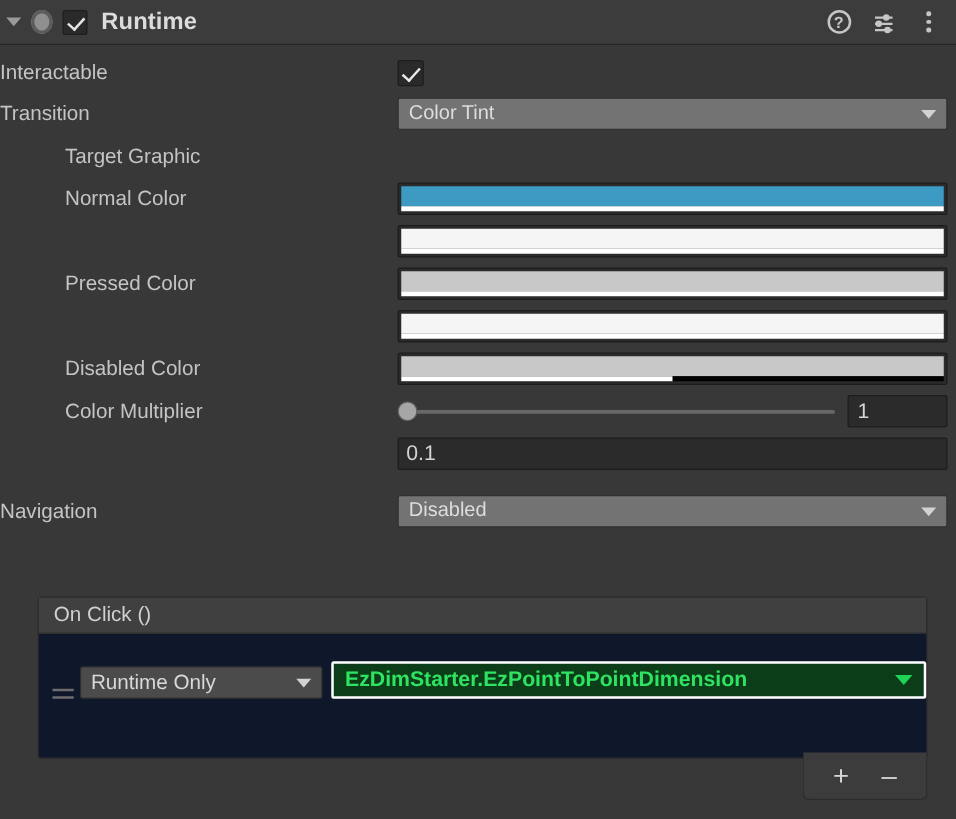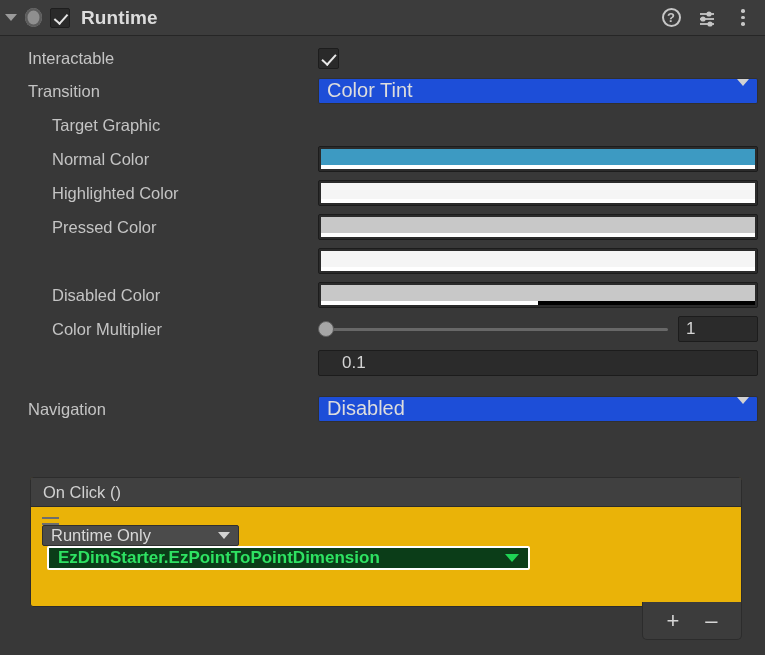--- a/index.html
+++ b/index.html
@@ -62,43 +62,43 @@
   .kebab i { display: block; width: 3.5px; height: 3.5px; border-radius: 50%; background: #c6c6c6; }
 
   
   .row {
     position: absolute; left: 0; width: 765px; height: 26px;
     display: flex; align-items: center;
   }
   .lbl {
     color: #c4c4c4; font-size: 16.5px; white-space: nowrap;
   }
-  .lbl.lv0 { padding-left: 28px; }
+  .lbl.lv0 { }
   .lbl.lv1 { padding-left: 52px; }
 
   .field { position: absolute; left: 318px; }
 
   
   .cb {
     width: 21px; height: 21px; background: #2a2a2a;
     border: 1px solid #1d1d1d; border-radius: 2px; position: relative;
   }
   .cb::after {
     content: ""; position: absolute; left: 6px; top: 2px;
     width: 6px; height: 12px;
     border: solid #e8e8e8; border-width: 0 2.6px 2.6px 0;
     transform: rotate(42deg);
   }
 
   
   .popup {
-    width: 440px; height: 26px; background: #1d4ed8;
+    width: 440px; height: 26px; background: #737373;
     border: 1px solid #303030; border-radius: 2px;
-    display: flex; padding: 0 8px;
-    color: #dddddd; font-size: 20px;
+    display: flex; align-items: center; padding: 0 8px;
+    color: #dddddd; font-size: 16px;
   }
   .popup .caret {
     margin-left: auto;
     width: 0; height: 0;
     border-left: 6px solid transparent; border-right: 6px solid transparent;
     border-top: 7px solid #d2d2d2;
   }
 
   
   .objfield {
@@ -147,36 +147,36 @@
     background: #a6a6a6; border: 1px solid #5e5e5e;
   }
   .numbox {
     position: absolute; left: 360px; top: 0; width: 80px; height: 26px;
     background: #2b2b2b; border: 1px solid #1c1c1c; border-radius: 2px;
     display: flex; align-items: center; padding-left: 7px;
     color: #d4d4d4; font-size: 17px;
   }
   .textbox {
     width: 440px; height: 26px; background: #2b2b2b; border: 1px solid #1c1c1c;
-    border-radius: 2px; display: flex; align-items: center; padding-left: 23px;
+    border-radius: 2px; display: flex; align-items: center; padding-left: 6px;
     color: #d4d4d4; font-size: 17px;
   }
 
   
   .evt-panel {
     position: absolute; left: 30px; top: 477px; width: 712px; height: 130px;
-    background: #eab308; border: 1px solid #2c2c2c; border-radius: 3px;
+    background: #0f172a; border: 1px solid #2c2c2c; border-radius: 3px;
   }
   .evt-header {
     height: 29px; border-bottom: 1px solid #2c2c2c;
     display: flex; align-items: center; padding-left: 12px;
     color: #d0d0d0; font-size: 16.5px; background: #404040;
   }
   .evt-body { padding: 10px 0 0 0; position: relative; }
-  .evt-row { display: flex; align-items: flex-start; height: 42px; padding-left: 9px; flex-direction: column; }
+  .evt-row { display: flex; align-items: flex-end; height: 42px; padding-left: 9px; }
   .drag-handle { width: 22px; display: flex; flex-direction: column; gap: 4px; padding-left: 2px; }
   .drag-handle i { display: block; width: 17px; height: 2px; background: #6d6d6d; }
   .rt-popup {
     width: 197px; height: 26px; background: #4b4b4b; border: 1px solid #303030;
     border-radius: 2px; display: flex; align-items: center; padding: 0 8px;
     color: #d8d8d8; font-size: 16.5px; margin-left: 2px;
   }
   .rt-popup .caret {
     margin-left: auto; width: 0; height: 0;
     border-left: 6px solid transparent; border-right: 6px solid transparent;
@@ -294,21 +294,20 @@
           <i class="alpha">
             <i style="width:100%"></i>
           </i>
         </span>
     </div>
 
   </div>
 </div>
 
 <div class="row" style="top:180px">
-  <span class="lbl lv1">Highlighted Color</span>
   <div class="field">
     <div class="colorfield">
       <span class="sw">
           <i class="main" style="background:#f5f5f5"></i>
           <i class="alpha">
             <i style="width:100%"></i>
           </i>
         </span>
     </div>
 

